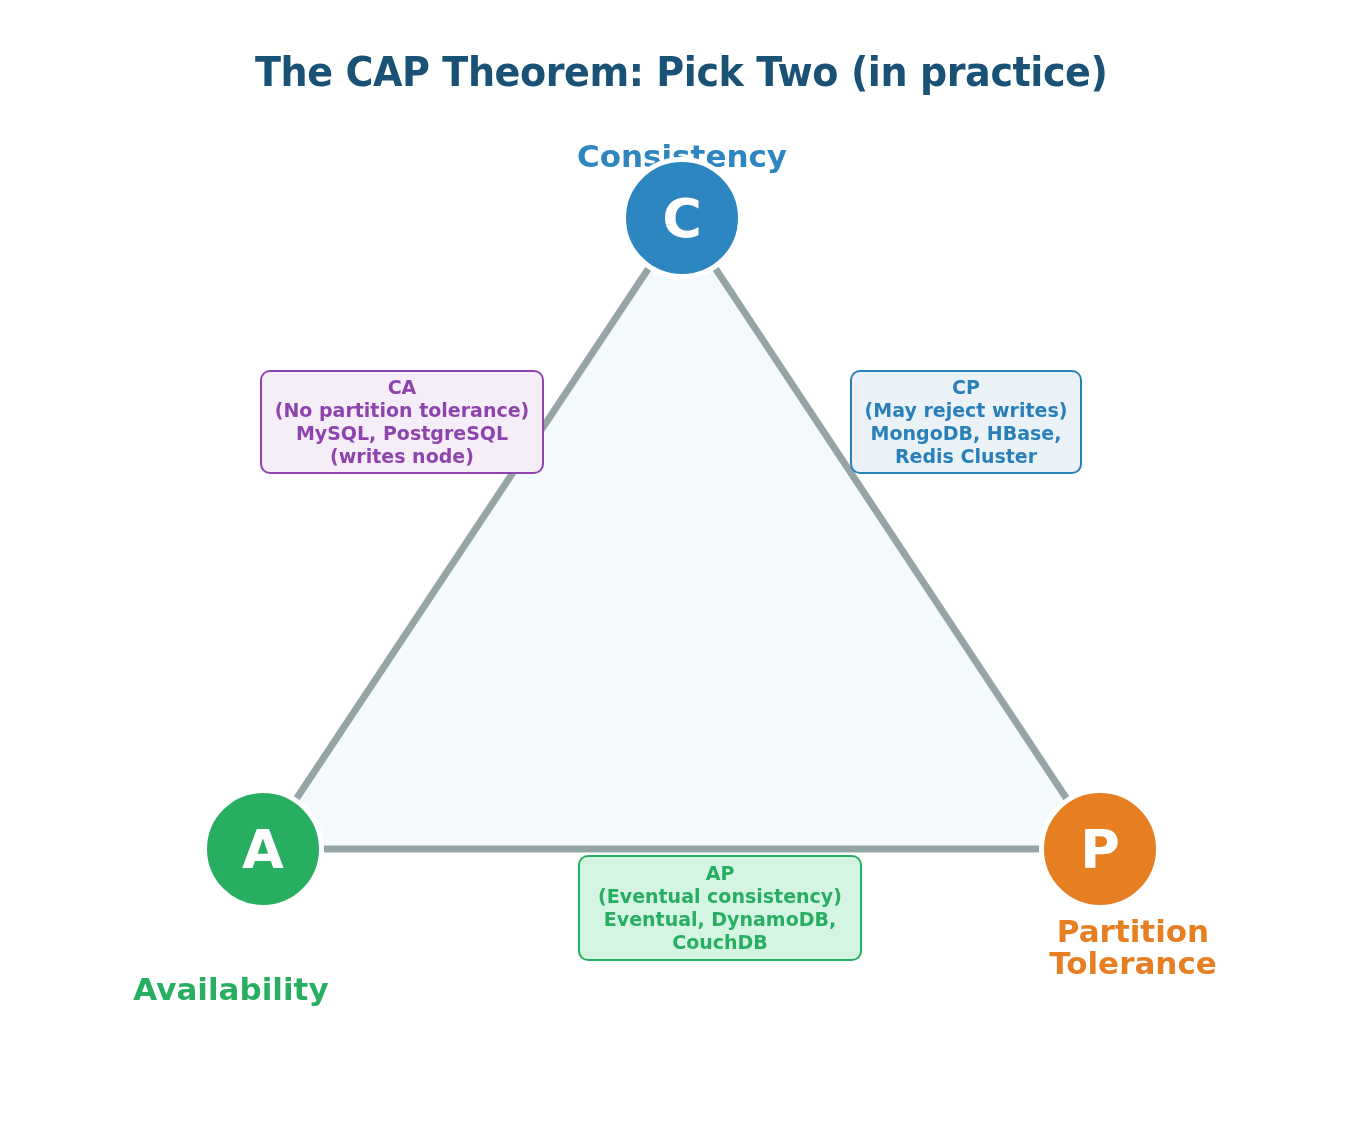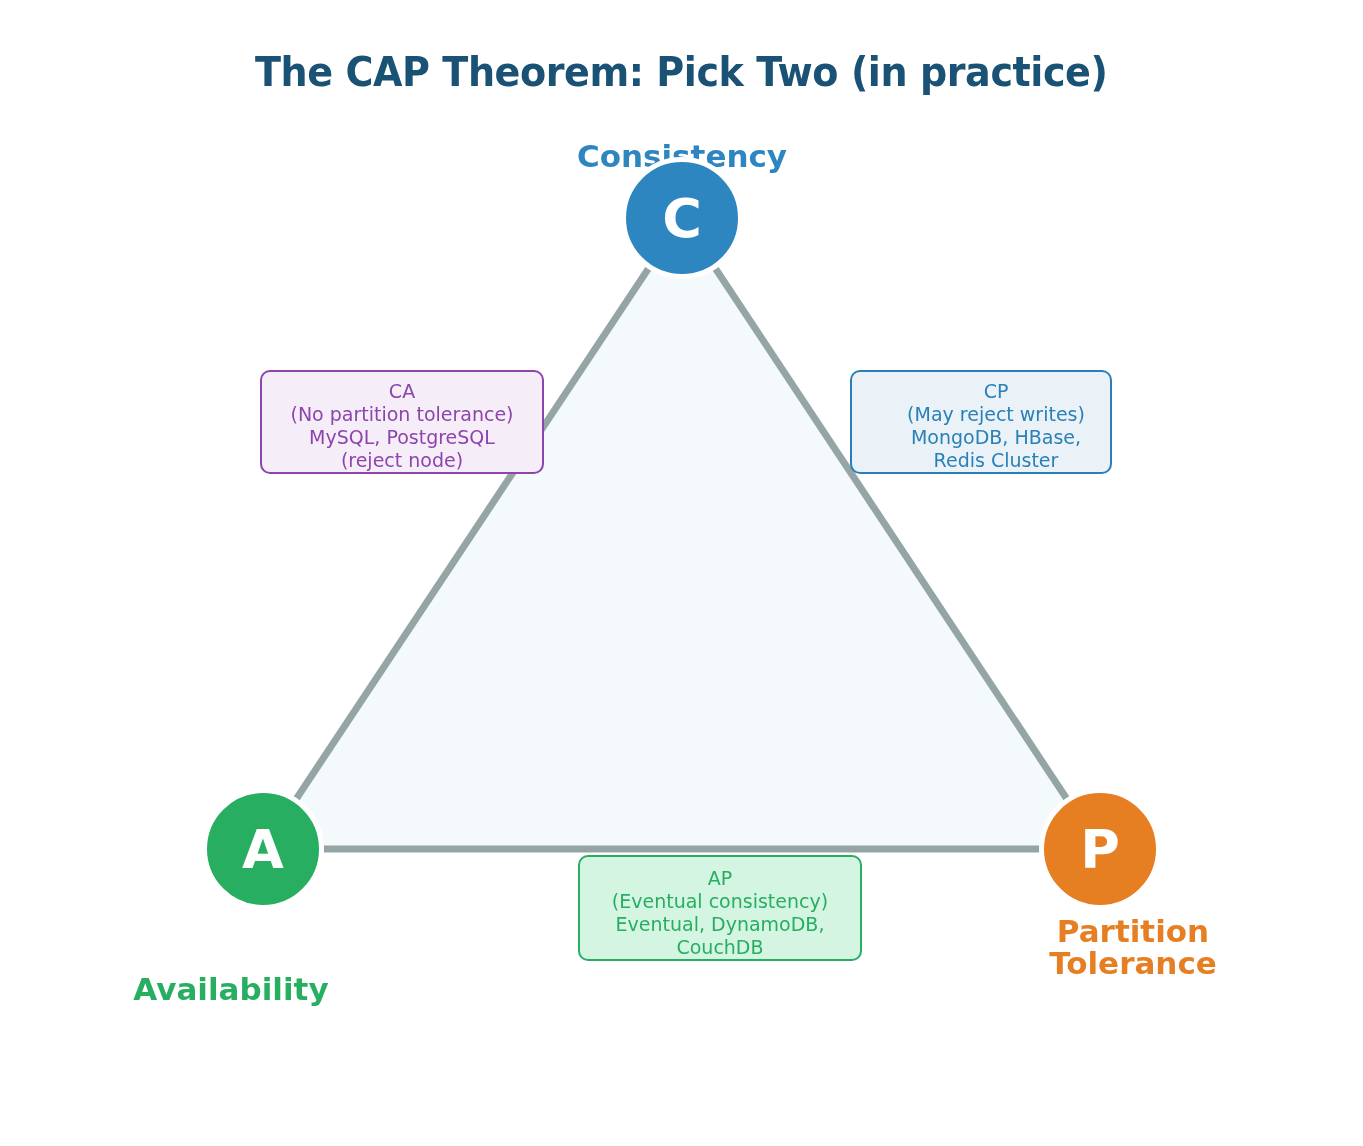--- a/index.html
+++ b/index.html
@@ -64,35 +64,35 @@
   .node-a{ left:263px; top:849px; background:#27ae60; }
   .node-p{ left:1100px; top:849px; background:#e67e22; }
   .edge-box{
     position:absolute;
     border-radius:10px;
     border-width:2px;
     border-style:solid;
     display:flex;
     flex-direction:column;
     align-items:center;
-    justify-content:flex-end;
+    justify-content:center;
     text-align:center;
     font-size:19px;
-    font-weight:normal;
+    font-weight:bold;
     line-height:23px;
     z-index:3;
     white-space:nowrap;
   }
   .box-ca{
     left:260px; top:370px; width:280px; height:100px;
     background:#f5eef8; border-color:#8e44ad; color:#8e44ad;
   }
   .box-cp{
     left:850px; top:370px; width:228px; height:100px;
-    background:#eaf2f8; border-color:#2980b9; color:#2980b9;padding-left:30px;
+    background:#eaf2f8; border-color:#2980b9; color:#2980b9;
   }
   .box-ap{
     left:542px; top:855px; width:280px; height:102px;
     background:#d5f5e3; border-color:#27ae60; color:#27ae60;margin-left:36px;
   }
 </style>
 </head>
 <body>
 
 <div class="canvas">
@@ -123,21 +123,21 @@
   </div>
 
   <div class="node node-p">
     <span>P</span>
   </div>
 
   <div class="edge-box box-ca">
     <div>CA</div>
     <div>(No partition tolerance)</div>
     <div>MySQL, PostgreSQL</div>
-    <div>(reject node)</div>
+    <div>(writes node)</div>
   </div>
 
   <div class="edge-box box-cp">
     <div>CP</div>
     <div>(May reject writes)</div>
     <div>MongoDB, HBase,</div>
     <div>Redis Cluster</div>
   </div>
 
   <div class="edge-box box-ap">

